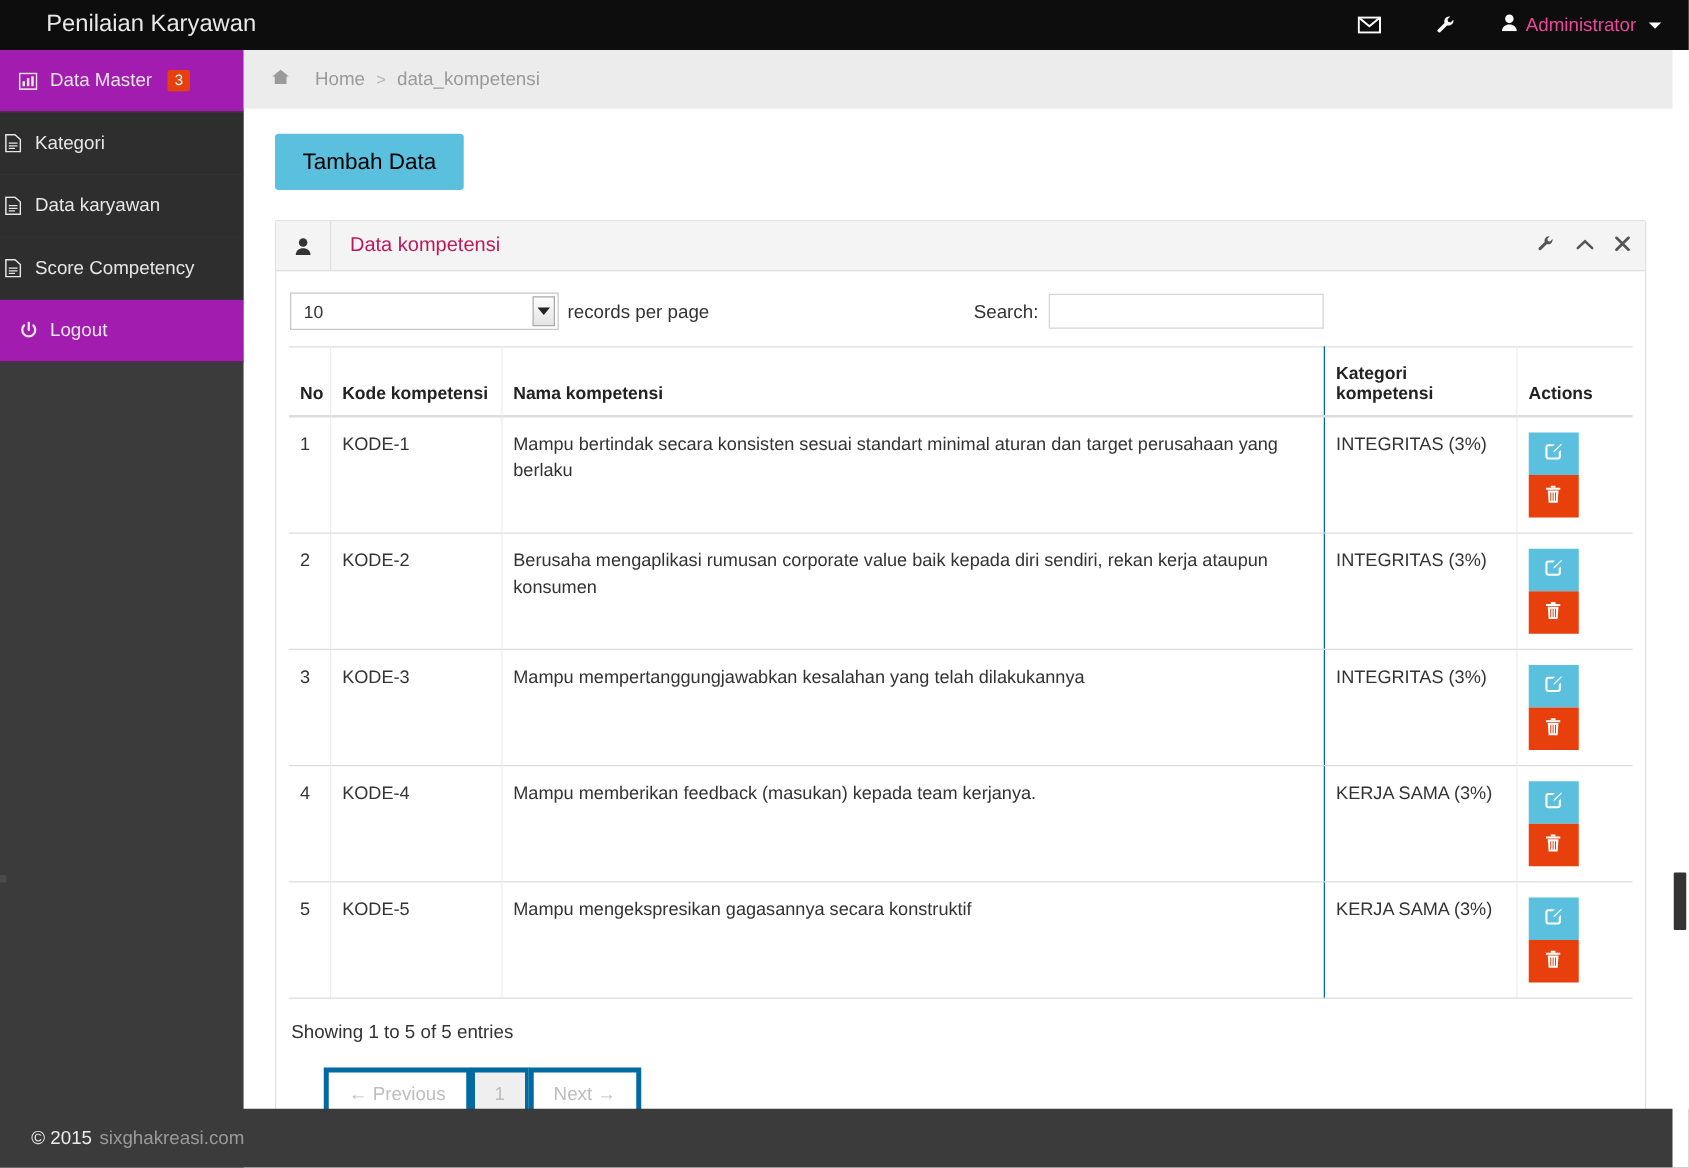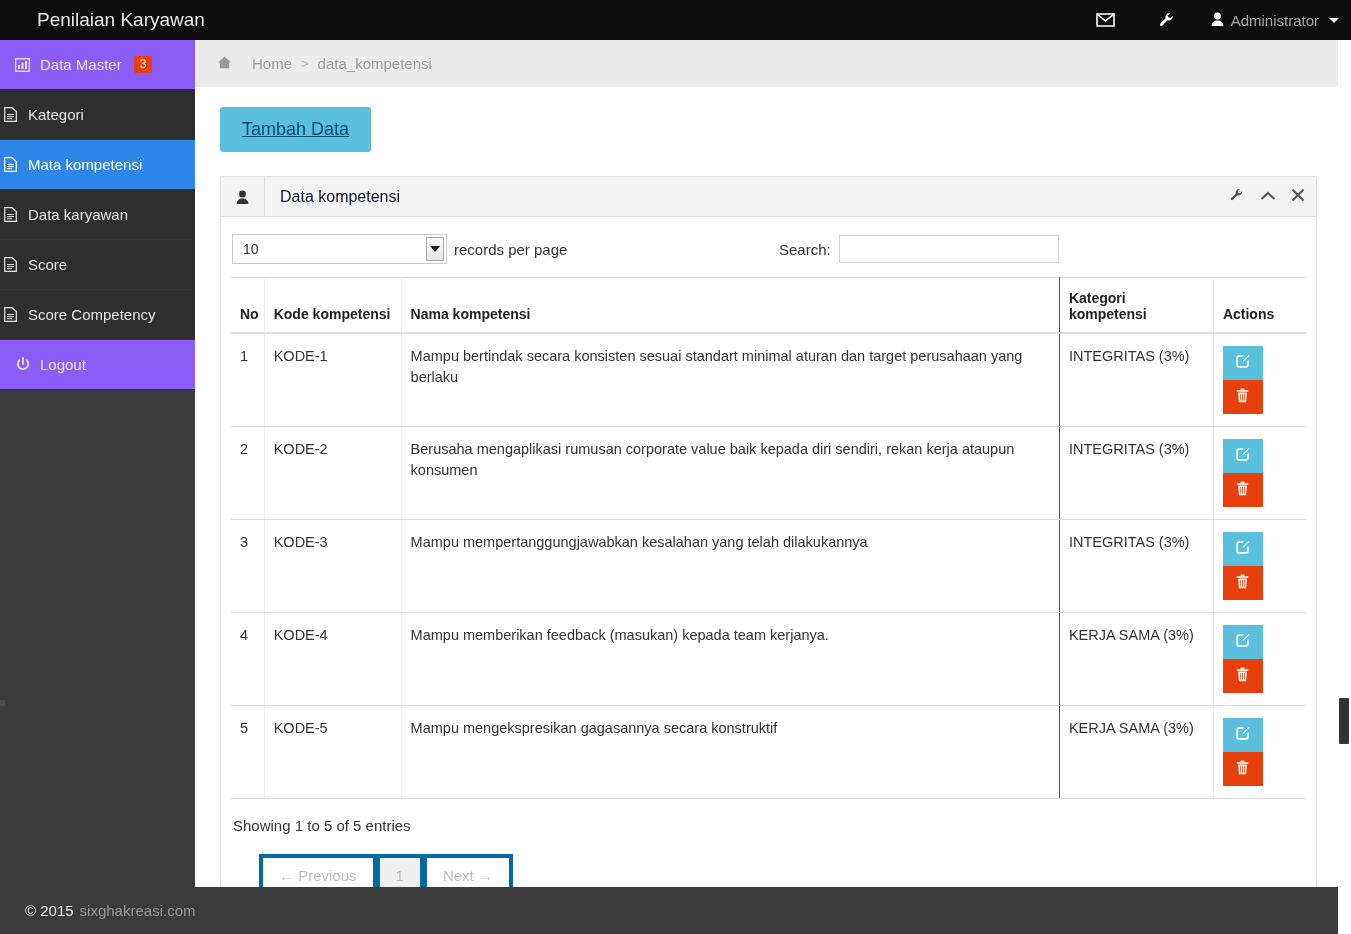--- a/index.html
+++ b/index.html
@@ -25,21 +25,21 @@
   }
   .nav-right {
     position: absolute; right: 0; top: 0; height: 40px;
     display: flex; align-items: center;
   }
   .nav-icon {
     color: #ffffff; font-size: 15px; padding: 0 22px;
     height: 40px; display: flex; align-items: center; justify-content: center;
   }
   .nav-user {
-    color: #a3a3a3; font-size: 15px; padding: 0 12px 0 14px;
+    color: #ec4899; font-size: 15px; padding: 0 22px 0 14px;
     height: 40px; display: flex; align-items: center; gap: 7px;
     white-space: nowrap;
     justify-content: space-between;
   }
   .caret { display:inline-block; width:0; height:0;
     border-left:5px solid transparent; border-right:5px solid transparent;
     border-top:5px solid #fff; margin-left:3px; }
 
   
   .sidebar {
@@ -47,21 +47,21 @@
     background: #3b3b3b;
   }
   .side-item {
     position: relative;
     height: 50px; display: flex; align-items: center;
     padding-left: 14px; gap: 9px;
     color: #e6e6e6; font-size: 15px;
     border-bottom: 1px solid #333333;
     white-space: nowrap;
   }
-  .side-item.header-item { background: #8b5cf6; }
+  .side-item.header-item { background: #a21caf; }
   .side-item.sub { background: #2e2e2e; padding-left: 2px; }
   .side-item.sub.active { background: #2f86e8; color: #ffffff; }
   .side-item .s-icon { width: 17px; display:inline-flex; align-items:center; justify-content:center; }
   .badge {
     background: #e8400c; color: #fff; font-size: 12px;
     padding: 2px 6px; border-radius: 2px; margin-left: 3px; line-height: 1.1;
   }
 
   
   .footer {
@@ -81,41 +81,40 @@
     display: flex; align-items: center; padding-left: 22px;
     font-size: 15px; color: #9a9a9a; gap: 9px;
   }
   .bc-home { color: #9a9a9a; text-decoration: none; display:flex; align-items:center; gap:20px; }
   .bc-sep { color: #b4b4b4; font-size: 13px; }
   .bc-current { color: #9a9a9a; }
 
   .content-body { padding: 20px 20px 0 25px; }
 
   .btn-add {
-    display: inline-block; background: #5bc0de; color: #0c4a6e;
+    display: inline-block; background: #5bc0de; color: #000000;
     border: none; font-size: 18px; padding: 12px 22px;
     border-radius: 3px; cursor: pointer;
     font-family: "Liberation Sans", sans-serif;
-    text-decoration: underline;
   }
 
   .panel {
     margin-top: 24px; background: #ffffff;
     border: 1px solid #e0e0e0; border-radius: 2px;
     width: 1097px;
   }
   .panel-head {
     height: 40px; background: #f4f4f4; border-bottom: 1px solid #e0e0e0;
     display: flex; align-items: center; position: relative;
   }
   .panel-head-icon {
     width: 44px; height: 39px; display:flex; align-items:center; justify-content:center;
     border-right: 1px solid #e0e0e0; color: #333; font-size: 14px;
   }
-  .panel-title { padding-left: 15px; font-size: 16px; color: #0f172a; }
+  .panel-title { padding-left: 15px; font-size: 16px; color: #be185d; }
   .panel-tools {
     position: absolute; right: 12px; top: 0; height: 39px;
     display: flex; align-items: center; gap: 17px; color: #555; font-size: 13px;
   }
   .panel-tools span { cursor: pointer; }
 
   .panel-body { padding: 12px 10px 10px 10px; }
 
   .dt-top { display: flex; align-items: center; height: 40px; position: relative; }
   .dt-length { display: flex; align-items: center; gap: 7px; padding-left: 1px; }
@@ -247,50 +246,32 @@
   <div class="side-item sub">
     <span class="s-icon">
       <svg width="13" height="15" viewBox="0 0 13 15" aria-hidden="true">
         <path d="M0.7 0.7 H8 L12.3 4.6 V14.3 H0.7 Z" fill="none" stroke="#e6e6e6" stroke-width="1.2"></path>
         <path d="M3 7.5 H10 M3 9.6 H10 M3 11.7 H8" stroke="#e6e6e6" stroke-width="1"></path>
       </svg>
     </span>
     <span>Kategori</span>
   </div>
 
-  <div class="side-item sub active">
-    <span class="s-icon">
-      <svg width="13" height="15" viewBox="0 0 13 15" aria-hidden="true">
-        <path d="M0.7 0.7 H8 L12.3 4.6 V14.3 H0.7 Z" fill="none" stroke="#ffffff" stroke-width="1.2"></path>
-        <path d="M3 7.5 H10 M3 9.6 H10 M3 11.7 H8" stroke="#ffffff" stroke-width="1"></path>
-      </svg>
-    </span>
-    <span>Mata kompetensi</span>
-  </div>
 
   <div class="side-item sub">
     <span class="s-icon">
       <svg width="13" height="15" viewBox="0 0 13 15" aria-hidden="true">
         <path d="M0.7 0.7 H8 L12.3 4.6 V14.3 H0.7 Z" fill="none" stroke="#e6e6e6" stroke-width="1.2"></path>
         <path d="M3 7.5 H10 M3 9.6 H10 M3 11.7 H8" stroke="#e6e6e6" stroke-width="1"></path>
       </svg>
     </span>
     <span>Data karyawan</span>
   </div>
 
 
-  <div class="side-item sub">
-    <span class="s-icon">
-      <svg width="13" height="15" viewBox="0 0 13 15" aria-hidden="true">
-        <path d="M0.7 0.7 H8 L12.3 4.6 V14.3 H0.7 Z" fill="none" stroke="#e6e6e6" stroke-width="1.2"></path>
-        <path d="M3 7.5 H10 M3 9.6 H10 M3 11.7 H8" stroke="#e6e6e6" stroke-width="1"></path>
-      </svg>
-    </span>
-    <span>Score</span>
-  </div>
 
   <div class="side-item sub">
     <span class="s-icon">
       <svg width="13" height="15" viewBox="0 0 13 15" aria-hidden="true">
         <path d="M0.7 0.7 H8 L12.3 4.6 V14.3 H0.7 Z" fill="none" stroke="#e6e6e6" stroke-width="1.2"></path>
         <path d="M3 7.5 H10 M3 9.6 H10 M3 11.7 H8" stroke="#e6e6e6" stroke-width="1"></path>
       </svg>
     </span>
     <span>Score Competency</span>
   </div>

